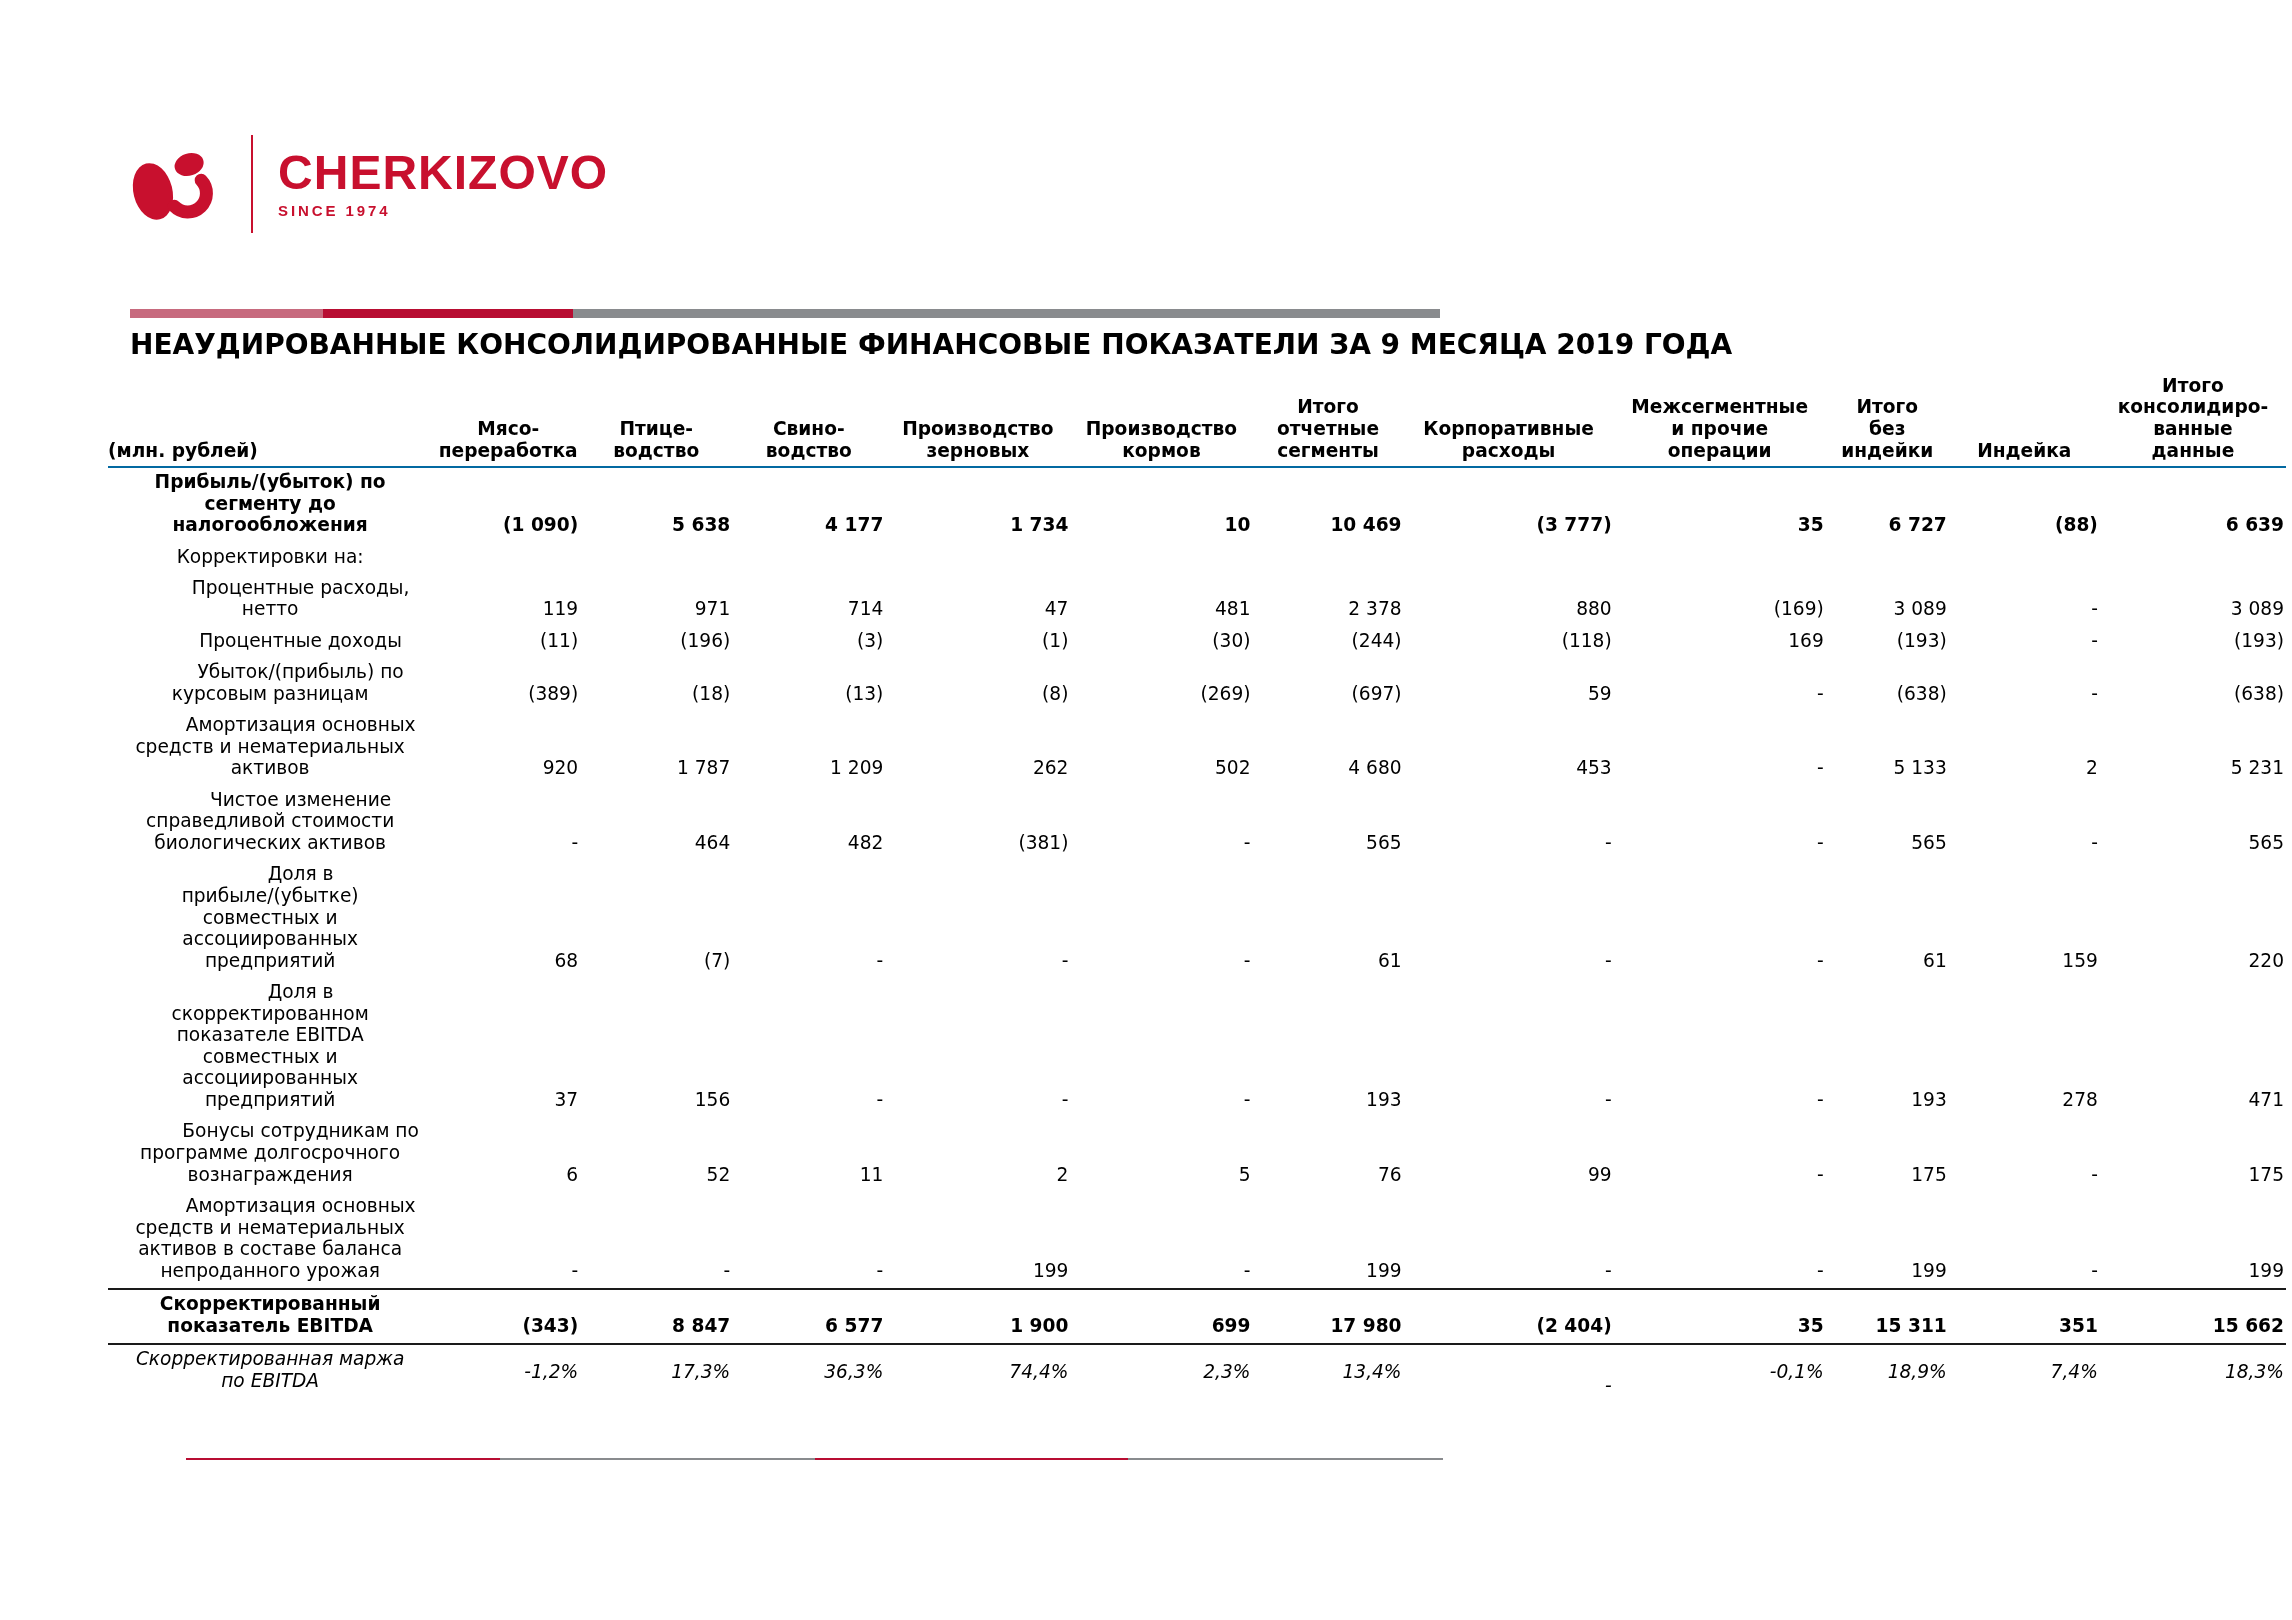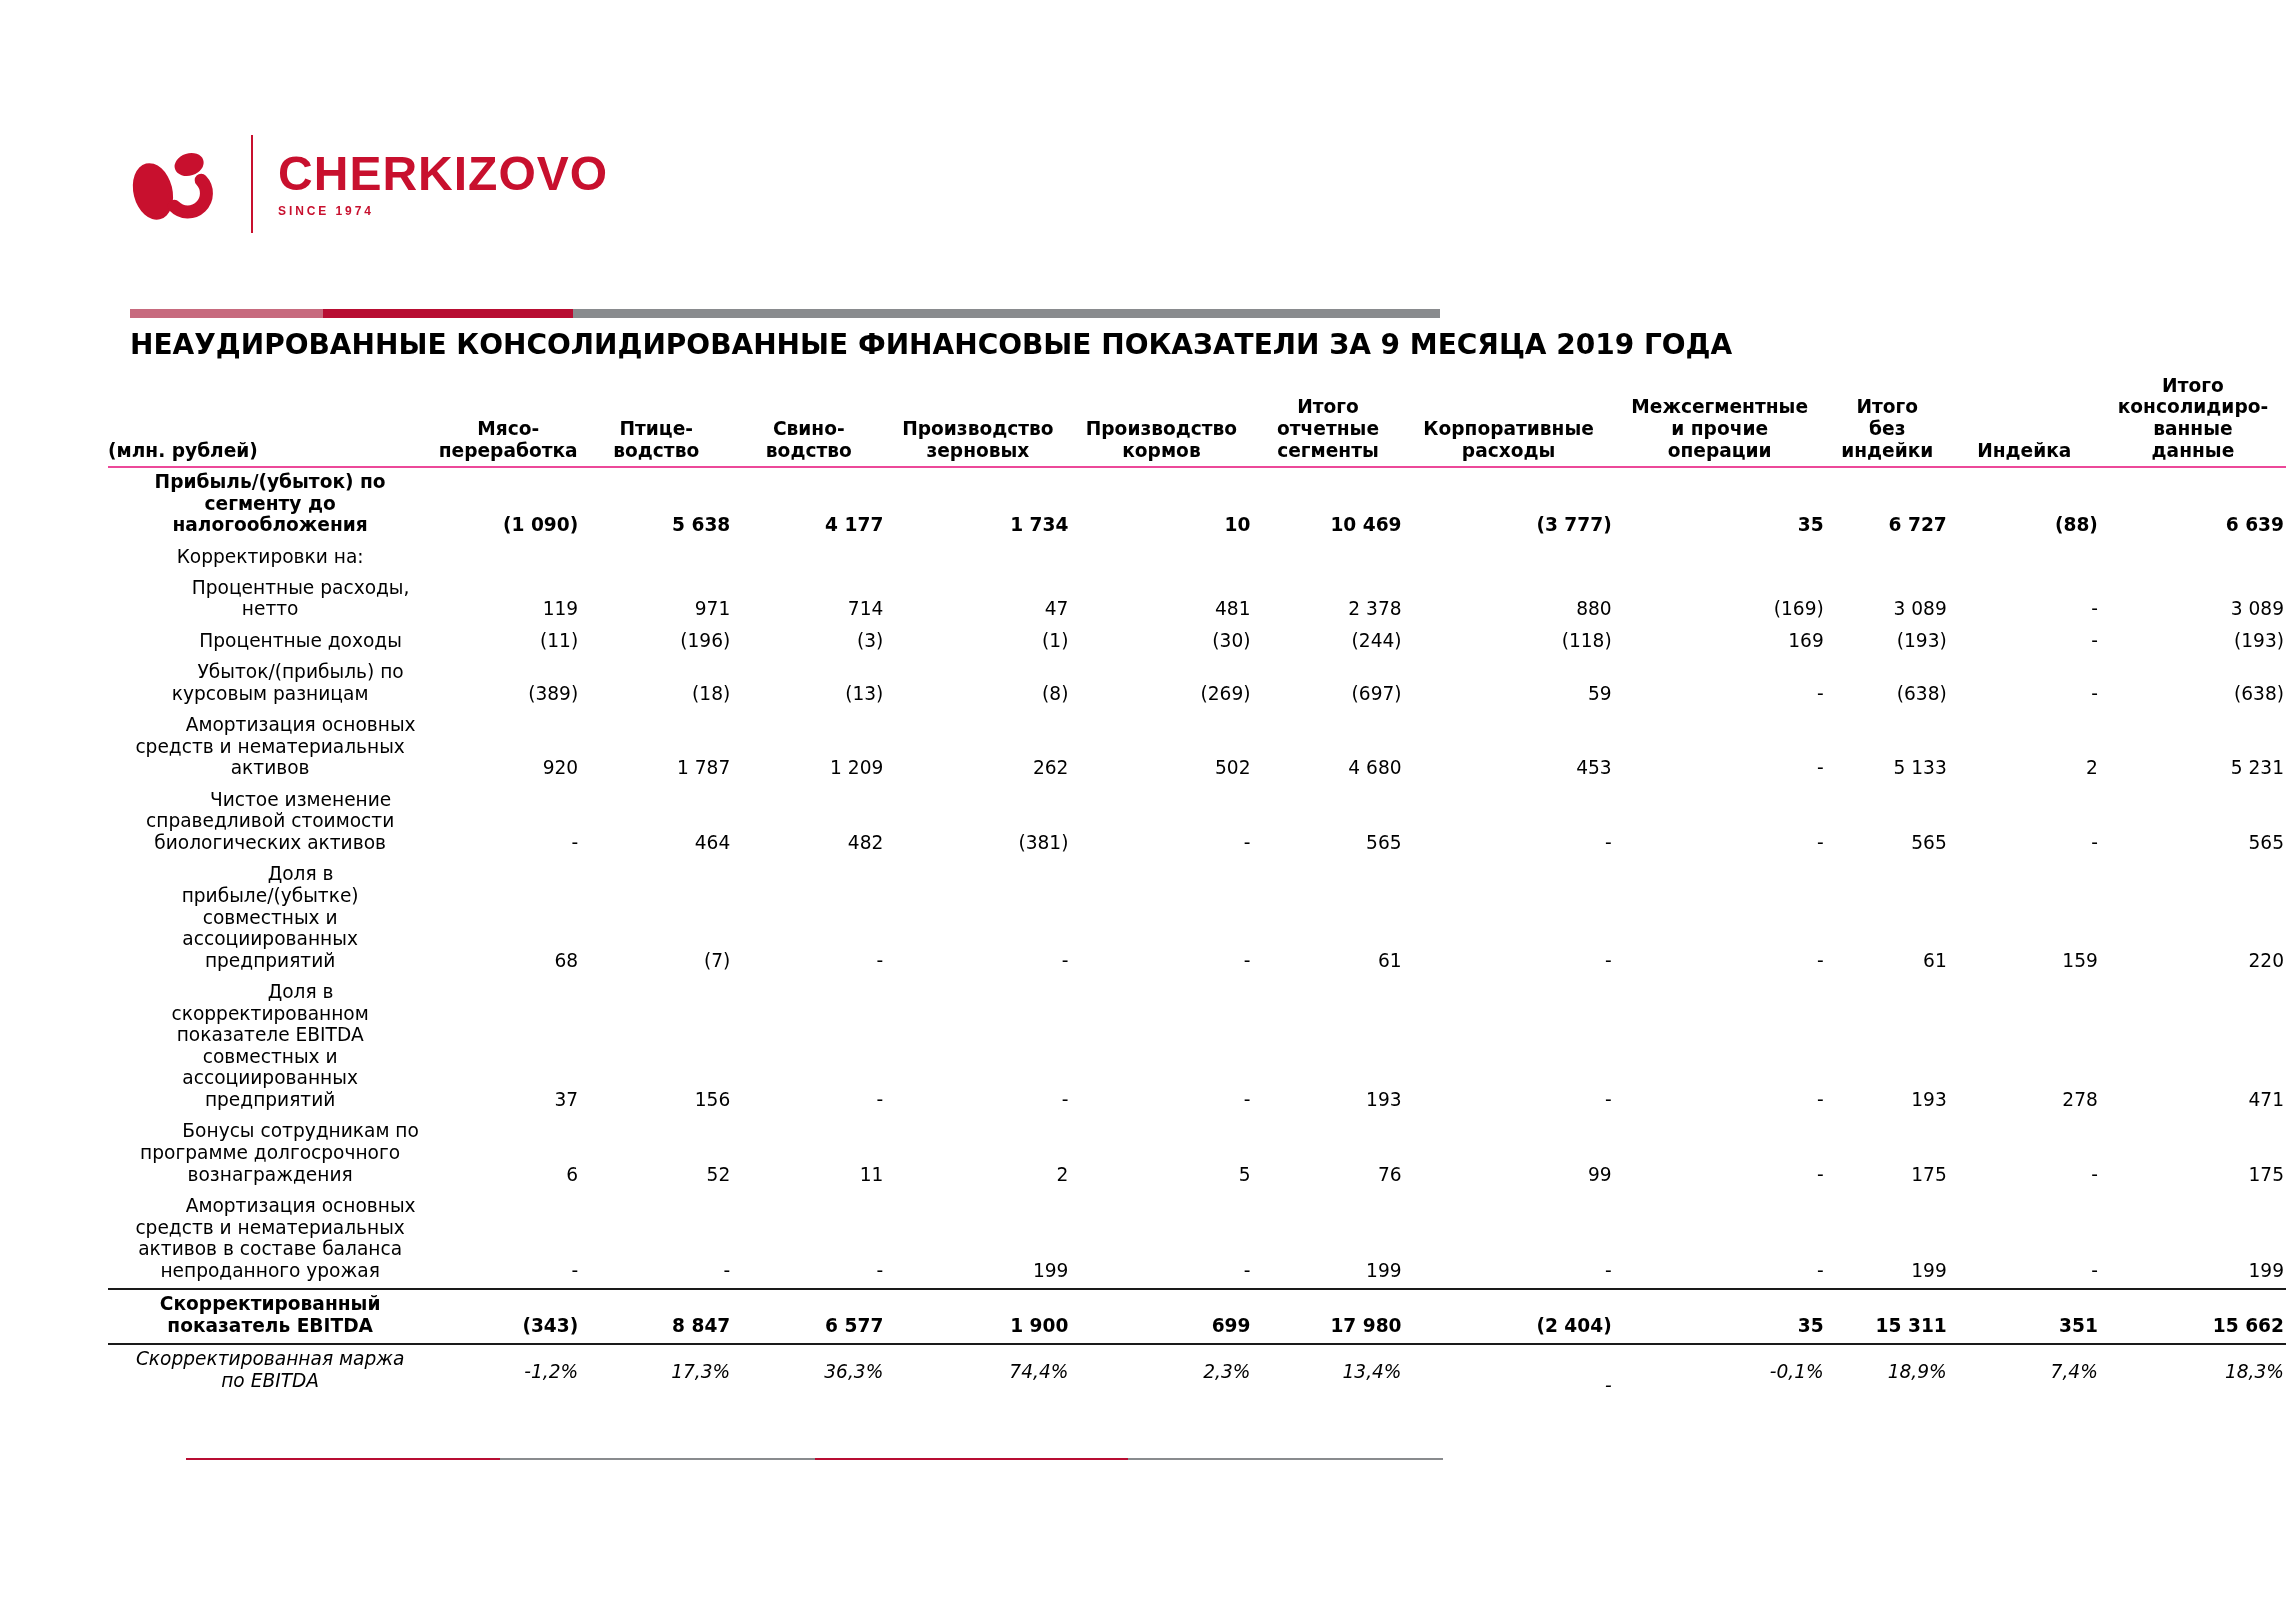--- a/index.html
+++ b/index.html
@@ -7,36 +7,36 @@
         font-family:"DejaVu Sans","Liberation Sans",sans-serif;color:#000;}
 
   
   .logo-row{position:absolute;left:127px;top:135px;display:flex;align-items:center;}
   .logo-mark{display:block;}
   .logo-divider{width:2px;height:98px;background:#C8102E;margin:0 25.5px 0 21.6px;}
   .logo-text{display:flex;flex-direction:column;}
   .wordmark{font-family:"Liberation Sans","DejaVu Sans",sans-serif;font-weight:bold;
             font-size:48px;line-height:1;letter-spacing:1px;color:#C8102E;}
   .tagline{font-family:"Liberation Sans","DejaVu Sans",sans-serif;font-weight:bold;
-           font-size:12px;letter-spacing:2.9px;color:#C8102E;margin-top:5.9px;}
+           font-size:15px;letter-spacing:2.9px;color:#C8102E;margin-top:5.9px;}
 
   
   .title-wrap{position:absolute;left:130px;top:309px;}
   .bar-top{display:flex;height:8.8px;width:1310px;}
   .bar-top .seg-pink{width:193px;background:#C76A7E;}
   .bar-top .seg-red{width:250px;background:#B80D32;}
   .bar-top .seg-gray{width:867px;background:#898B8E;}
   h1.title{margin:11px 0 0 0;font-size:28px;line-height:1.15;font-weight:bold;letter-spacing:0;}
 
   
   .fin-table{position:absolute;left:108px;top:367px;display:table;width:2178px;
              border-collapse:collapse;table-layout:fixed;}
   .tr{display:table-row;}
   .td{display:table-cell;vertical-align:bottom;font-size:18.6px;line-height:21.6px;white-space:pre-line;}
-  .hdr{font-weight:bold;text-align:center;padding:7.8px 0 4.9px 0;border-bottom:2px solid #ec4899;}
+  .hdr{font-weight:bold;text-align:center;padding:7.8px 0 4.9px 0;border-bottom:2px solid #0369a1;}
   .hdr-label{text-align:left;}
   .lbl{text-align:center;padding:2.9px 3.9px 6.9px 0;}
   .ind{text-indent:61px;}
   .num{text-align:right;padding:2.9px 2px 6.9px 0;}
   .bold{font-weight:bold;}
   .italic{font-style:italic;}
   .normal{font-weight:normal;}
   .rule-thick > .td{border-bottom:2.9px solid #1a1a1a;}
   .rule-med > .td{border-bottom:2.5px solid #1a1a1a;}
   .row-margin .num{padding-bottom:15.7px;}

